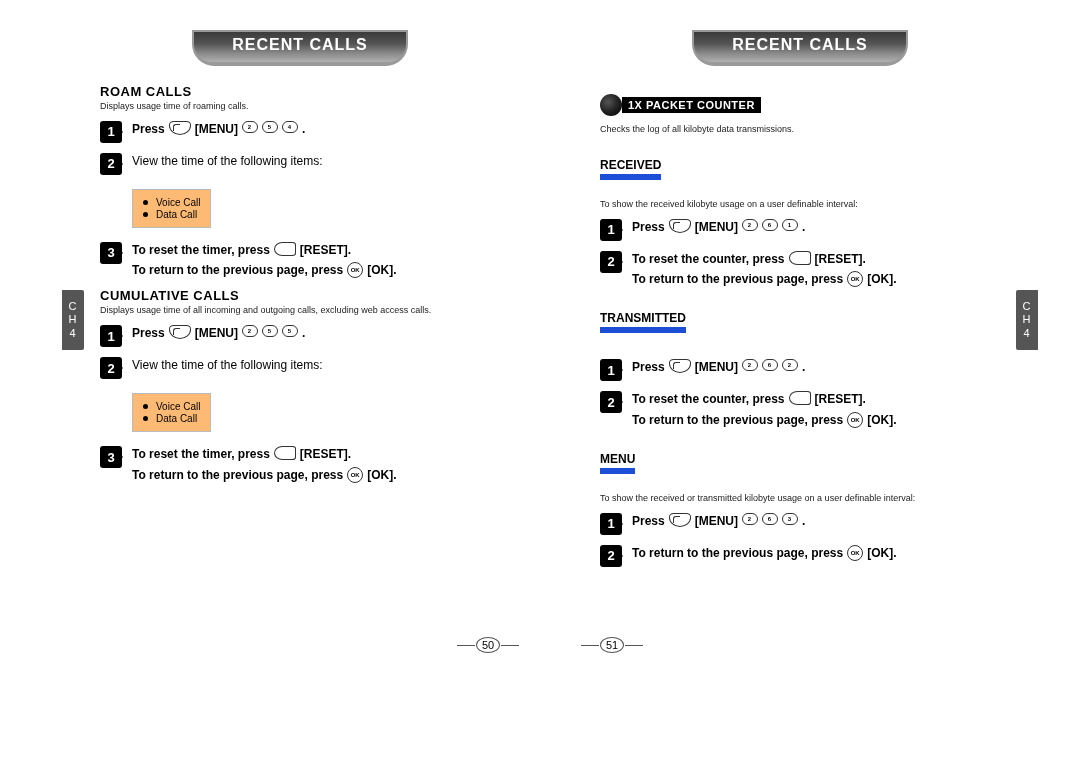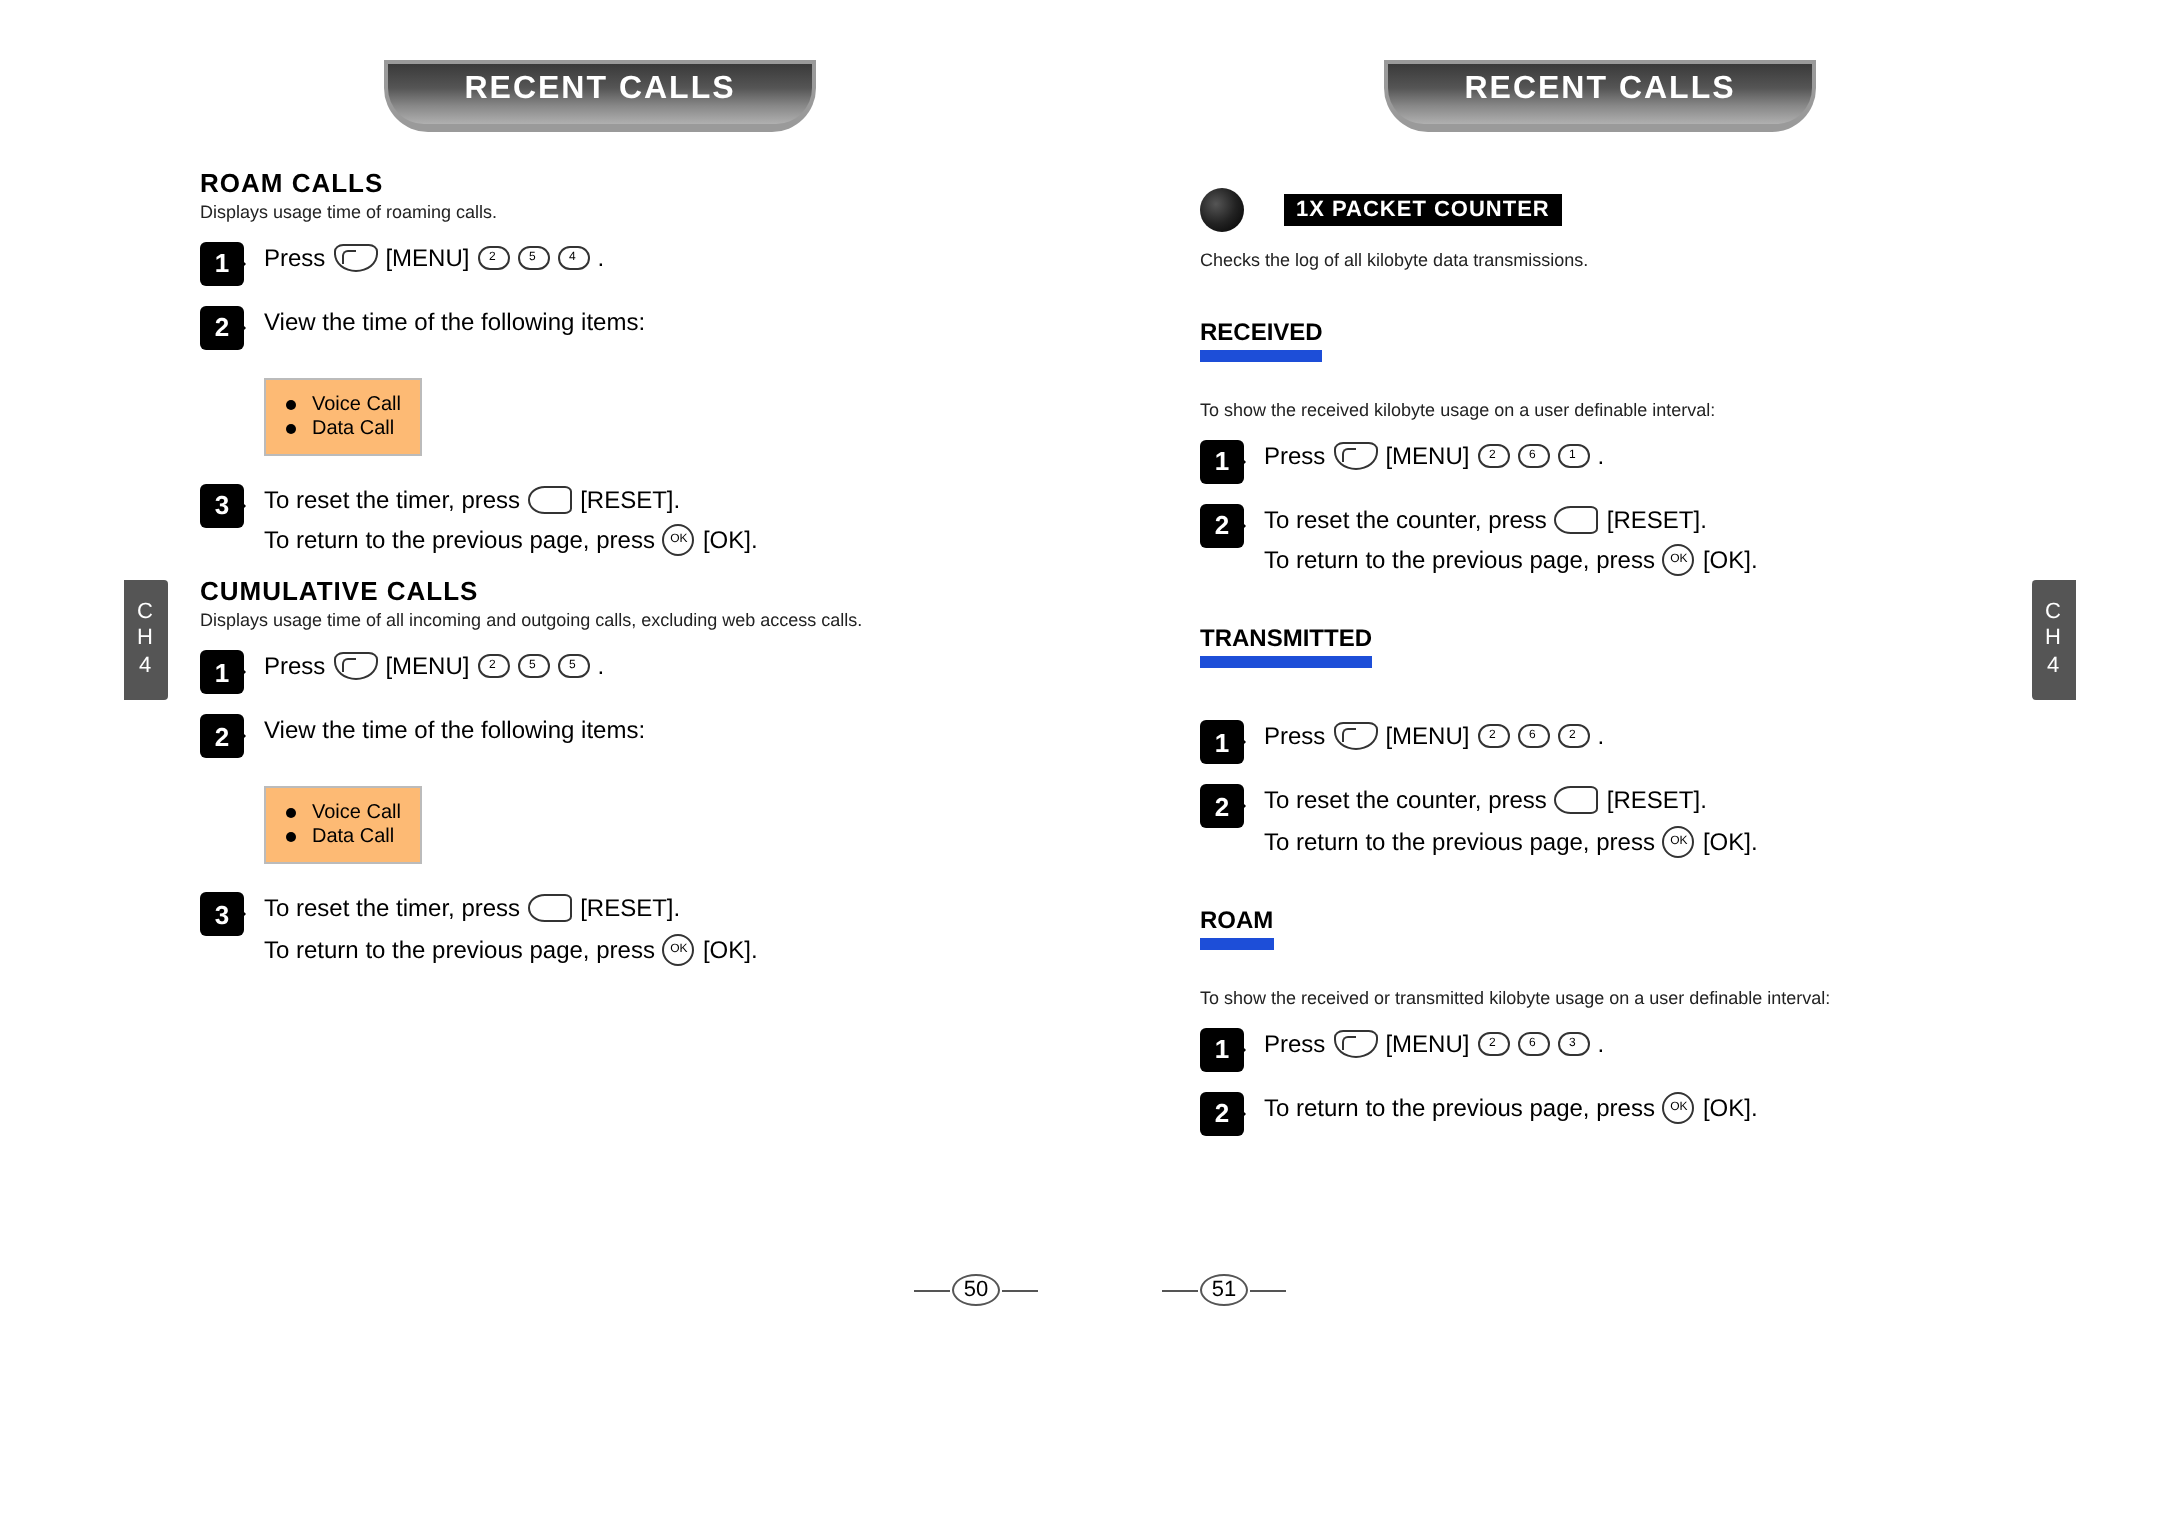--- a/index.html
+++ b/index.html
@@ -94,21 +94,21 @@
   }
   .sub-note {
     font-size: 9px;
     color: #222;
     margin: 3px 0 8px 0;
   }
 
   .circle-label {
     display: inline-flex;
     align-items: center;
-    gap: 20px;
+    gap: 0;
     margin: 10px 0 4px 0;
   }
   .circle-label .dot {
     width: 22px;
     height: 22px;
     border-radius: 50%;
     background: radial-gradient(circle at 8px 8px, #555, #222 50%, #000);
   }
   .circle-label-text {
     display: inline-block;
@@ -201,21 +201,21 @@
     display:inline-flex; align-items:center; justify-content:center;
     background:#fff;
   }
   .key.ok {
     border:1.3px solid #333;
     width:16px;height:16px;border-radius:50%;
     font-size:6px; display:inline-flex;align-items:center;justify-content:center;
     background:#fff;
   }
 
-  .press-seq { display:inline-flex; align-items:center; gap:4px; flex-wrap:wrap; }
+  .press-seq { display:inline-flex; gap:4px; flex-wrap:wrap;font-weight:bold; }
 
   .page-num {
     position: absolute;
     bottom: 110px;
     width: 24px;
     height: 16px;
     border: 1px solid #555;
     border-radius: 50%;
     font-size: 11px;
     display: flex;
@@ -421,21 +421,21 @@
           <span>[RESET].</span>
           <br>
           <span>To return to the previous page, press</span>
           <span class="key ok">OK</span>
           <span>[OK].</span>
         </span>
       </li>
     </ul>
 
     
-    <div class="sub-title">ROAM</div>
+    <div class="sub-title">MENU</div>
     <div class="sub-note">To show the received or transmitted kilobyte usage on a user definable interval:</div>
     <ul class="step-list">
       <li>
         <span class="step-num">1</span>
         <span class="step-text press-seq">
           <span>Press</span>
           <span class="key soft small"></span>
           <span>[MENU]</span>
           <span class="key pill">2</span>
           <span class="key pill">6</span>

